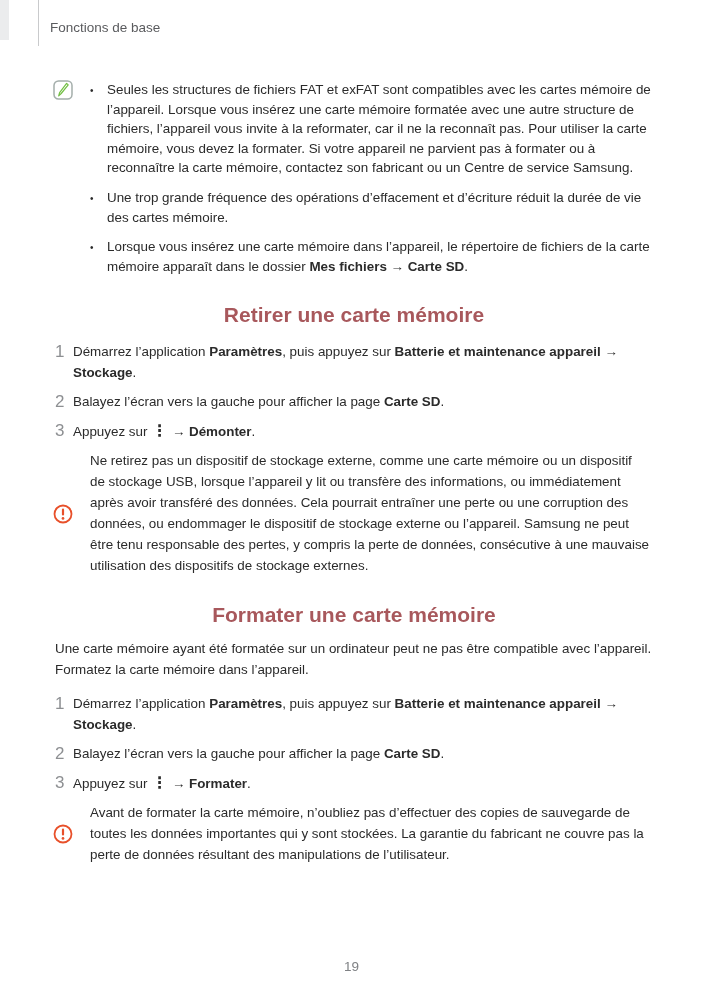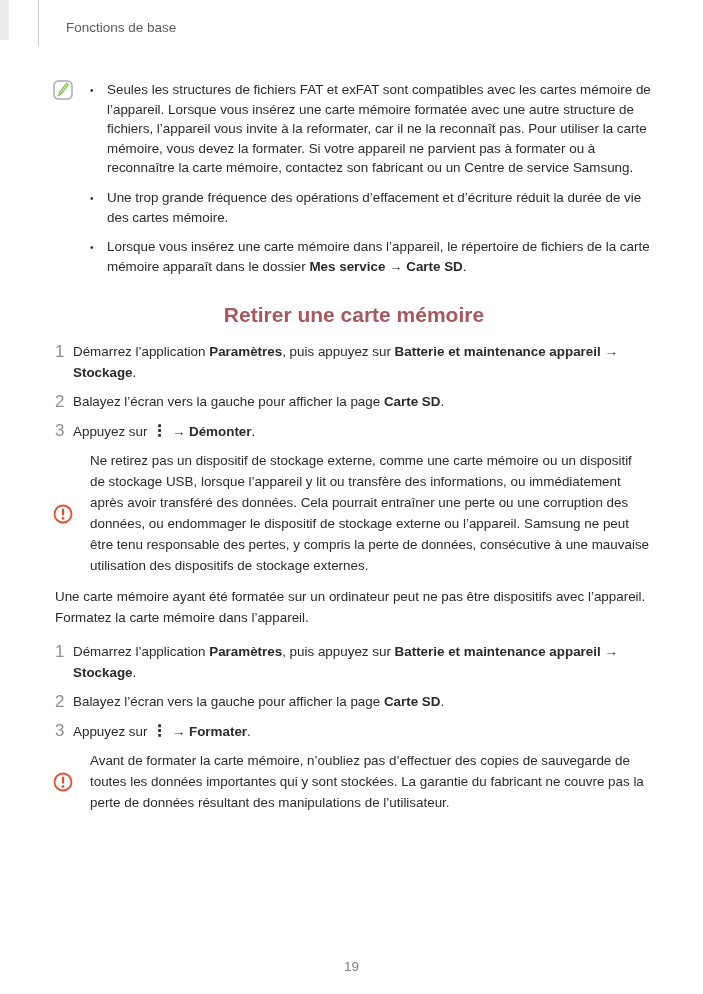--- a/index.html
+++ b/index.html
@@ -18,21 +18,21 @@
     position: absolute; left: 0; top: 0;
     width: 9px; height: 40px;
     background: #ebeced;
   }
   .header-rule {
     position: absolute; left: 38px; top: 0;
     width: 1px; height: 46px;
     background: var(--rule, #c9cacc);
   }
   .page-header {
-    position: absolute; left: 66px; top: 20px;
+    position: absolute; left: 50px; top: 20px;
     font-size: 13.5px;
     color: var(--muted, #5a5b5e);
   }
   .main {
     position: absolute;
     left: 0; top: 0;
     padding: 80px 50px 0 53px;
     box-sizing: border-box;
     width: 703px;
   }
@@ -110,21 +110,21 @@
       <div class="bullet">
         <span class="bullet-marker">•</span>
         <span class="bullet-text"><span>Seules les structures de fichiers FAT et exFAT sont compatibles avec les cartes mémoire de l’appareil. Lorsque vous insérez une carte mémoire formatée avec une autre structure de fichiers, l’appareil vous invite à la reformater, car il ne la reconnaît pas. Pour utiliser la carte mémoire, vous devez la formater. Si votre appareil ne parvient pas à formater ou à reconnaître la carte mémoire, contactez son fabricant ou un Centre de service Samsung.</span></span>
       </div>
       <div class="bullet">
         <span class="bullet-marker">•</span>
         <span class="bullet-text"><span>Une trop grande fréquence des opérations d’effacement et d’écriture réduit la durée de vie des cartes mémoire.</span></span>
       </div>
       <div class="bullet">
         <span class="bullet-marker">•</span>
-        <span class="bullet-text"><span>Lorsque vous insérez une carte mémoire dans l’appareil, le répertoire de fichiers de la carte mémoire apparaît dans le dossier </span><span class="bold">Mes service</span><span> → </span><span class="bold">Carte SD</span><span>.</span></span>
+        <span class="bullet-text"><span>Lorsque vous insérez une carte mémoire dans l’appareil, le répertoire de fichiers de la carte mémoire apparaît dans le dossier </span><span class="bold">Mes fichiers</span><span> → </span><span class="bold">Carte SD</span><span>.</span></span>
       </div>
     </div>
   </div>
 
   <div class="section">
     <div class="section-title">Retirer une carte mémoire</div>
     <div class="steps">
       <div class="step">
         <span class="step-num">1</span>
         <span class="step-text"><span>Démarrez l’application </span><span class="bold">Paramètres</span><span>, puis appuyez sur </span><span class="bold">Batterie et maintenance appareil</span><span> → </span><span class="bold">Stockage</span><span>.</span></span>
@@ -144,21 +144,22 @@
           <circle cx="10" cy="10" r="8.5" fill="none" stroke="#e8502a" stroke-width="1.8"></circle>
           <rect x="8.9" y="4.6" width="2.2" height="7" rx="1.1" fill="#e8502a"></rect>
           <circle cx="10" cy="14.4" r="1.35" fill="#e8502a"></circle>
         </svg>
       </span>
       <div class="warning-text"><span>Ne retirez pas un dispositif de stockage externe, comme une carte mémoire ou un dispositif de stockage USB, lorsque l’appareil y lit ou transfère des informations, ou immédiatement après avoir transféré des données. Cela pourrait entraîner une perte ou une corruption des données, ou endommager le dispositif de stockage externe ou l’appareil. Samsung ne peut être tenu responsable des pertes, y compris la perte de données, consécutive à une mauvaise utilisation des dispositifs de stockage externes.</span></div>
     </div>
   </div>
 
   <div class="section">
-    <div class="intro"><span>Une carte mémoire ayant été formatée sur un ordinateur peut ne pas être dispositifs avec l’appareil. Formatez la carte mémoire dans l’appareil.</span></div>
+    <div class="section-title">Formater une carte mémoire</div>
+    <div class="intro"><span>Une carte mémoire ayant été formatée sur un ordinateur peut ne pas être compatible avec l’appareil. Formatez la carte mémoire dans l’appareil.</span></div>
     <div class="steps">
       <div class="step">
         <span class="step-num">1</span>
         <span class="step-text"><span>Démarrez l’application </span><span class="bold">Paramètres</span><span>, puis appuyez sur </span><span class="bold">Batterie et maintenance appareil</span><span> → </span><span class="bold">Stockage</span><span>.</span></span>
       </div>
       <div class="step">
         <span class="step-num">2</span>
         <span class="step-text"><span>Balayez l’écran vers la gauche pour afficher la page </span><span class="bold">Carte SD</span><span>.</span></span>
       </div>
       <div class="step">

